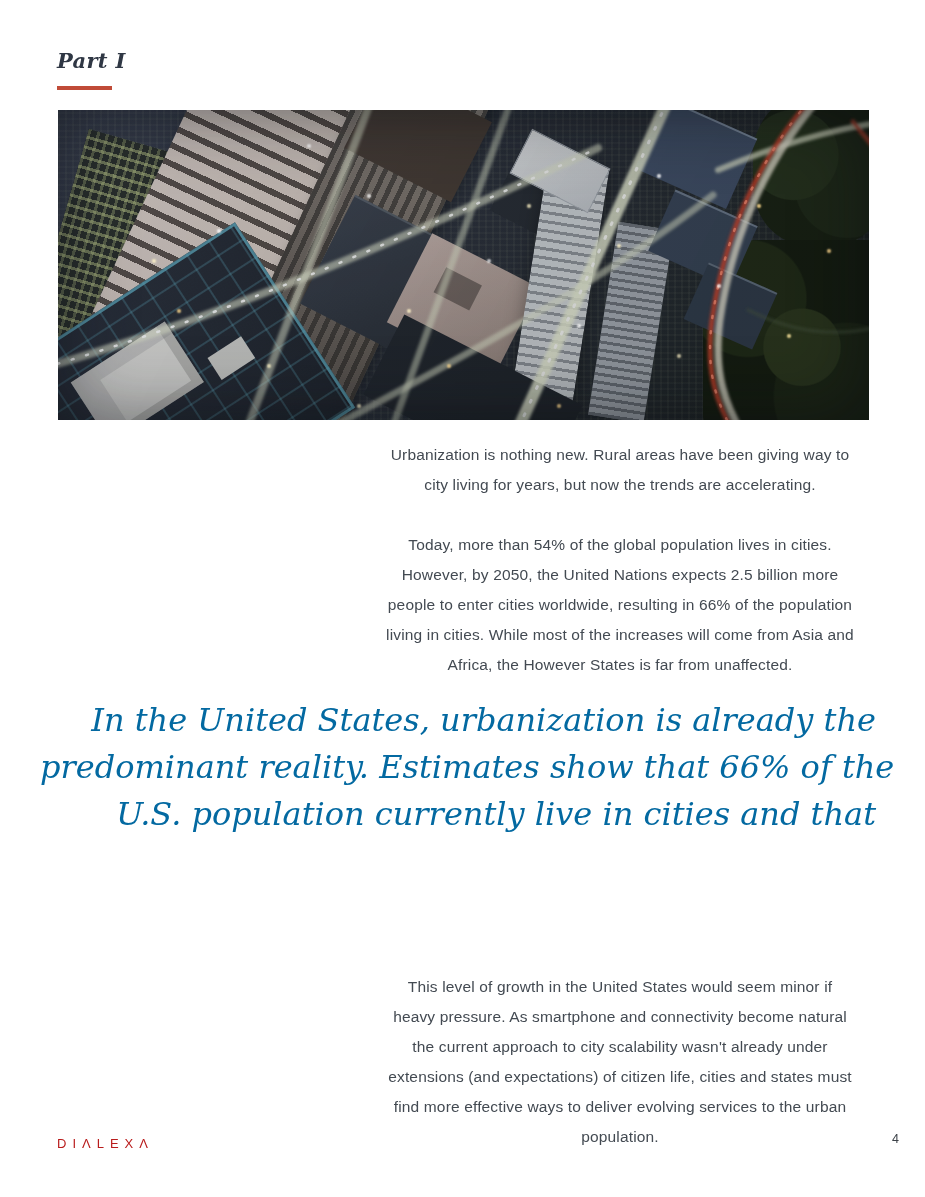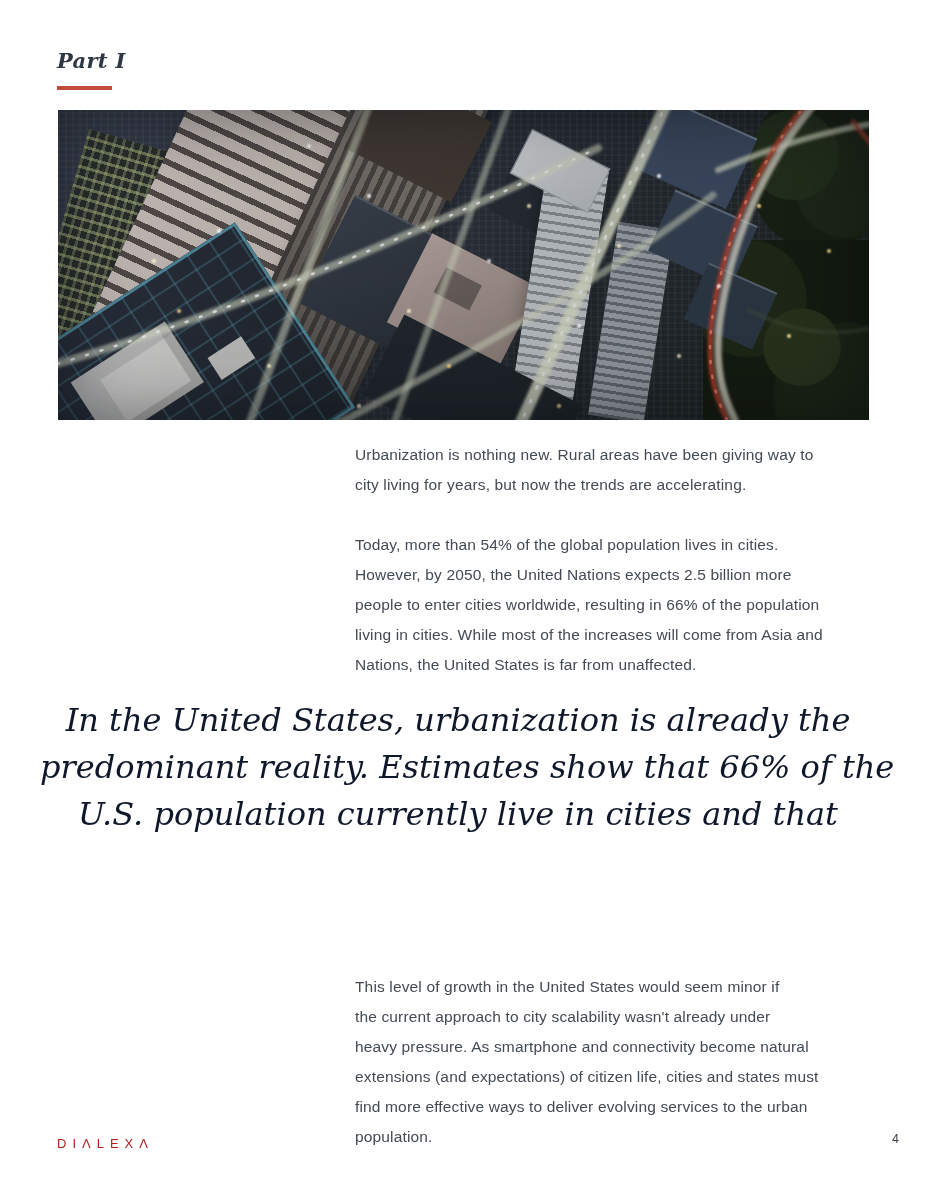--- a/index.html
+++ b/index.html
@@ -101,27 +101,27 @@
       600px 65px 2px 1px rgba(255,255,255,.9), 660px 175px 2px 1px rgba(255,255,255,.85),
       250px 35px 2px 1px rgba(255,255,255,.8), 120px 200px 2px 1px rgba(255,217,142,.9),
       390px 255px 2px 1px rgba(255,217,142,.85), 700px 95px 2px 1px rgba(255,217,142,.95),
       770px 140px 2px 1px rgba(255,217,142,.9), 500px 295px 2px 1px rgba(255,217,142,.85);}
   .vignette{inset:0;box-shadow:inset 0 0 70px rgba(8,10,14,.5);}
   
   .para{
     position:absolute;left:355px;width:530px;
     font-size:15.5px;line-height:30px;color:#434a52;letter-spacing:.15px;
   }
-  .para .ln{white-space:nowrap;}
+  .para .ln{white-space:nowrap;text-align:center;}
   .p1{top:440px;} .p2{top:530px;} .p3{top:972px;}
   
   .quote{
-    position:absolute;left:40px;top:697px;width:836px;text-align:center;
+    position:absolute;left:40px;top:697px;width:836px;text-align:right;
     font-family:"DejaVu Serif",serif;font-style:italic;
-    font-size:32px;line-height:47px;color:#0f172a;
+    font-size:32px;line-height:47px;color:#0369a1;
   }
   .quote .ln{white-space:nowrap;}
   
   .footer-logo{
     position:absolute;left:57px;top:1136px;
     font-size:13px;letter-spacing:6px;color:#b91c1c;font-weight:500;
   }
   .page-num{position:absolute;right:52px;top:1132px;font-size:12.5px;color:#3c4248;}
 </style>
 </head>
@@ -193,33 +193,33 @@
   <div class="para p1">
     <div class="ln">Urbanization is nothing new. Rural areas have been giving way to</div>
     <div class="ln">city living for years, but now the trends are accelerating.</div>
   </div>
 
   <div class="para p2">
     <div class="ln">Today, more than 54% of the global population lives in cities.</div>
     <div class="ln">However, by 2050, the United Nations expects 2.5 billion more</div>
     <div class="ln">people to enter cities worldwide, resulting in 66% of the population</div>
     <div class="ln">living in cities. While most of the increases will come from Asia and</div>
-    <div class="ln">Nations, the United States is far from unaffected.</div>
+    <div class="ln">Africa, the However States is far from unaffected.</div>
   </div>
 
   <div class="quote">
     <div class="ln">In the United States, urbanization is already the</div>
     <div class="ln">predominant reality. Estimates show that 66% of the</div>
     <div class="ln">U.S. population currently live in cities and that</div>
   </div>
 
   <div class="para p3">
     <div class="ln">This level of growth in the United States would seem minor if</div>
+    <div class="ln">heavy pressure. As smartphone and connectivity become natural</div>
     <div class="ln">the current approach to city scalability wasn't already under</div>
-    <div class="ln">heavy pressure. As smartphone and connectivity become natural</div>
     <div class="ln">extensions (and expectations) of citizen life, cities and states must</div>
     <div class="ln">find more effective ways to deliver evolving services to the urban</div>
     <div class="ln">population.</div>
   </div>
 
   <div class="footer-logo">DIΛLEXΛ</div>
   <div class="page-num">4</div>
 
 </div>
 

